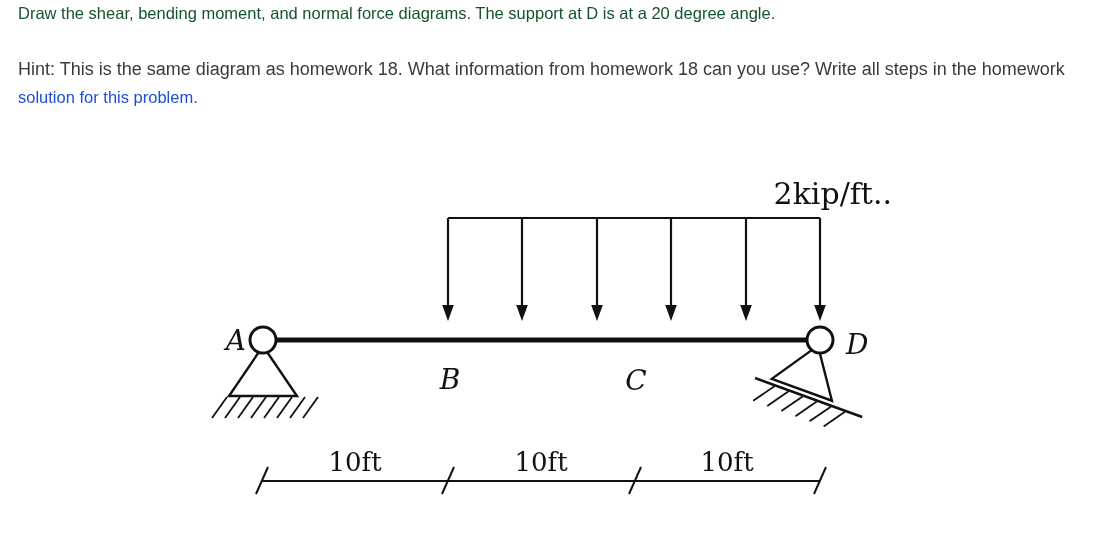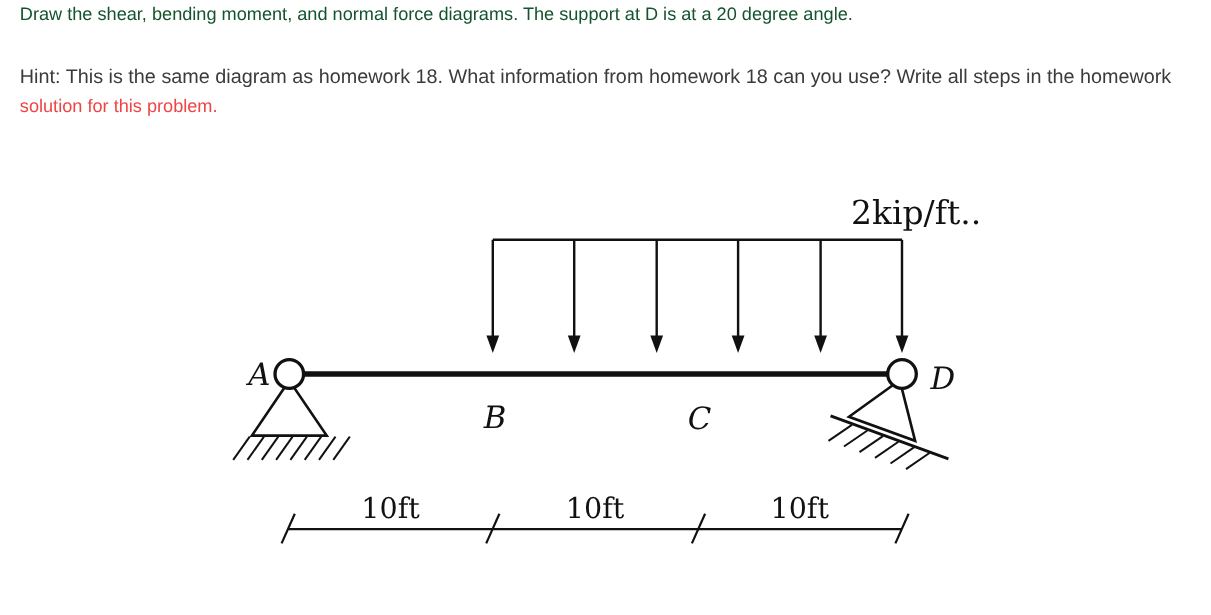--- a/index.html
+++ b/index.html
@@ -1,19 +1,19 @@
 <!DOCTYPE html>
 <html><head>
 <meta charset="utf-8">
 <style>
   html,body{margin:0;padding:0;background:#ffffff;}
   body{width:1101px;height:559px;position:relative;font-family:"Liberation Sans",sans-serif;overflow:hidden;}
   .problem-text{position:absolute;left:18px;top:4px;font-size:16.5px;color:#14532d;margin:0;white-space:nowrap;}
   .hint-line-1{position:absolute;left:18px;top:59px;font-size:18px;color:#3b3b3b;margin:0;white-space:nowrap;}
-  .hint-line-2{position:absolute;left:18px;top:88px;font-size:16.5px;color:#ef4444;margin:0;white-space:nowrap;}
+  .hint-line-2{position:absolute;left:18px;top:88px;font-size:16.5px;color:#1d4ed8;margin:0;white-space:nowrap;}
   svg.diagram{position:absolute;left:0;top:160px;}
   .serif{font-family:"DejaVu Serif","Liberation Serif",serif;fill:#111111;}
   .node-label{font-style:italic;font-size:28px;}
   .dim-label{font-size:26px;}
   .load-label{font-size:30px;}
 </style>
 </head>
 <body>
 
 <p class="problem-text">Draw the shear, bending moment, and normal force diagrams. The support at D is at a 20 degree angle.</p>

